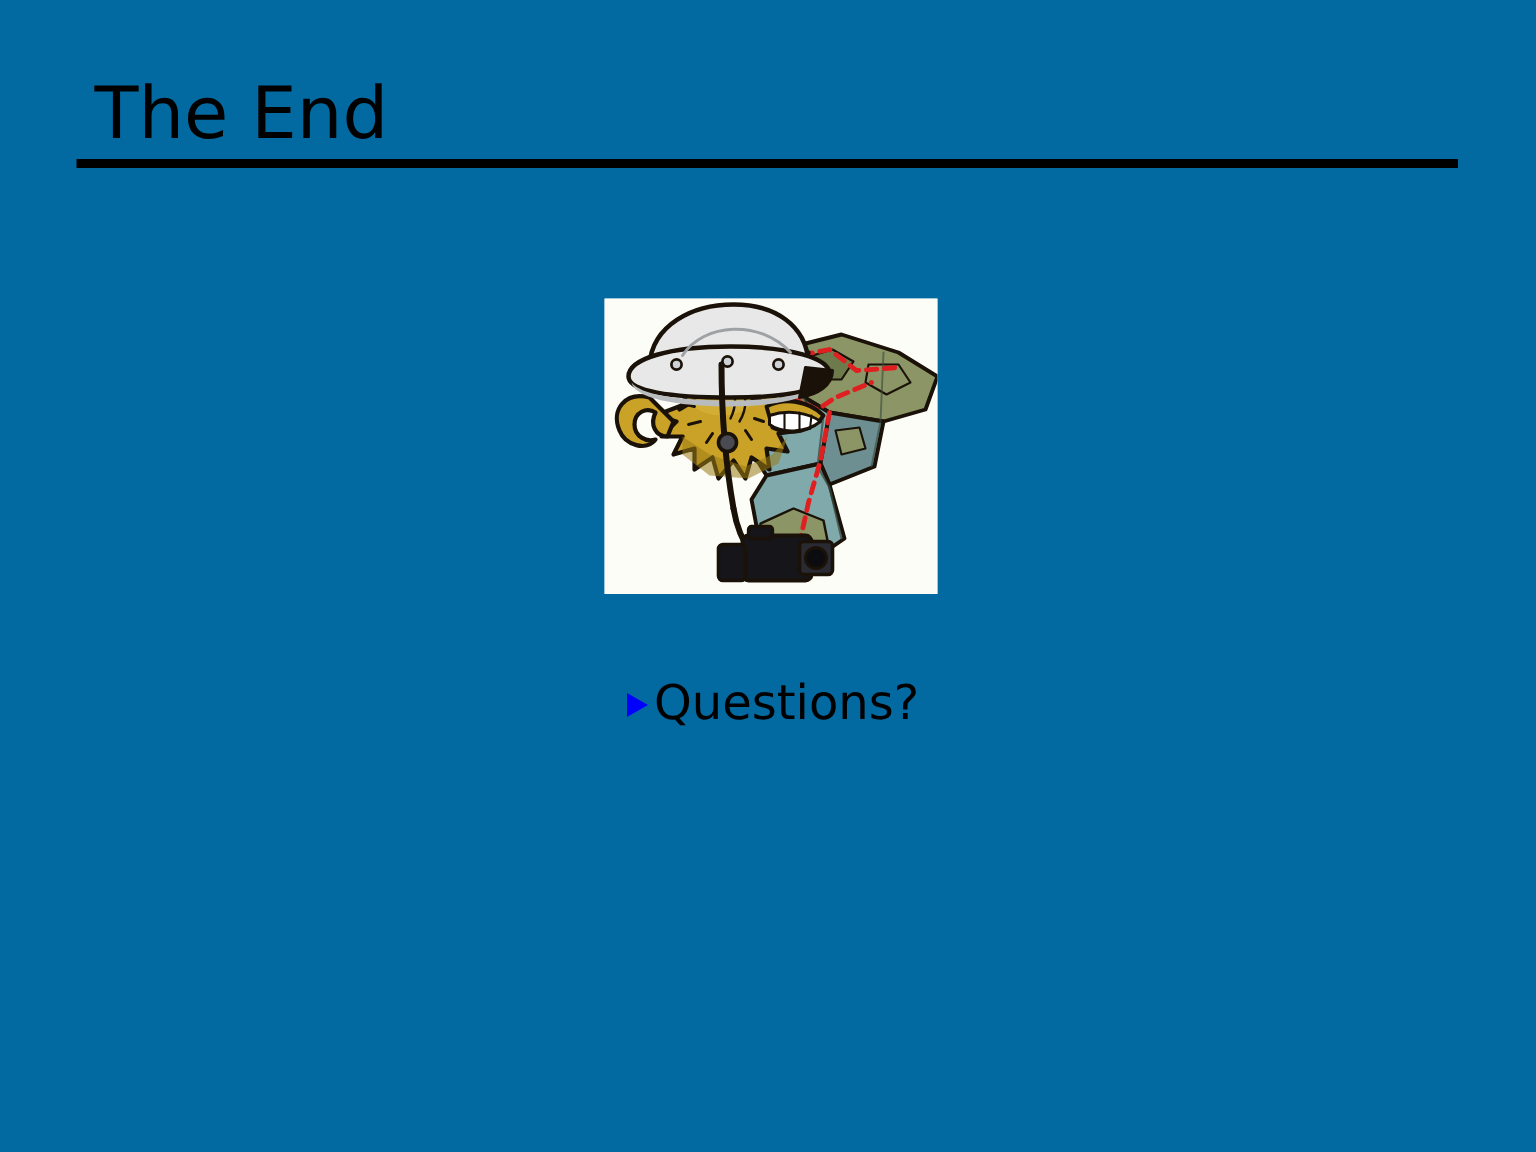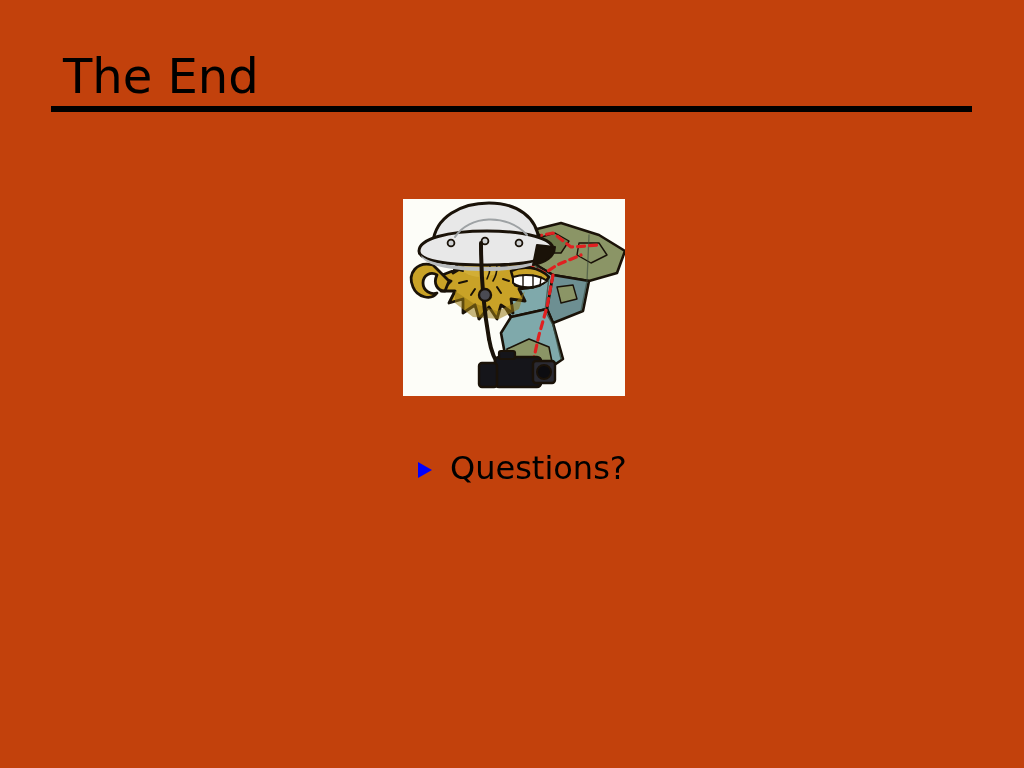--- a/index.html
+++ b/index.html
@@ -14,21 +14,21 @@
     position: relative;
     overflow: hidden;
     font-family: "DejaVu Sans", "Liberation Sans", sans-serif;
     color: #000000;
   }
 
   
   .slide {
     position: absolute;
     inset: 0;
-    background: #c2410c;
+    background: #0369a1;
   }
 
   
   .title-block {
     position: absolute;
     left: 51px;
     top: 48px;
     width: 921px;
   }
   .slide-title {
@@ -62,21 +62,21 @@
     height: 197px;
   }
 
   
   .bullet-row {
     position: absolute;
     left: 418px;
     top: 448px;
     display: flex;
     align-items: center;
-    gap: 18px;
+    gap: 4px;
   }
   .bullet-marker {
     width: 0;
     height: 0;
     border-left: 14px solid #0000ff;
     border-top: 8px solid transparent;
     border-bottom: 8px solid transparent;
     flex: none;
     margin-top: 4px;
   }

